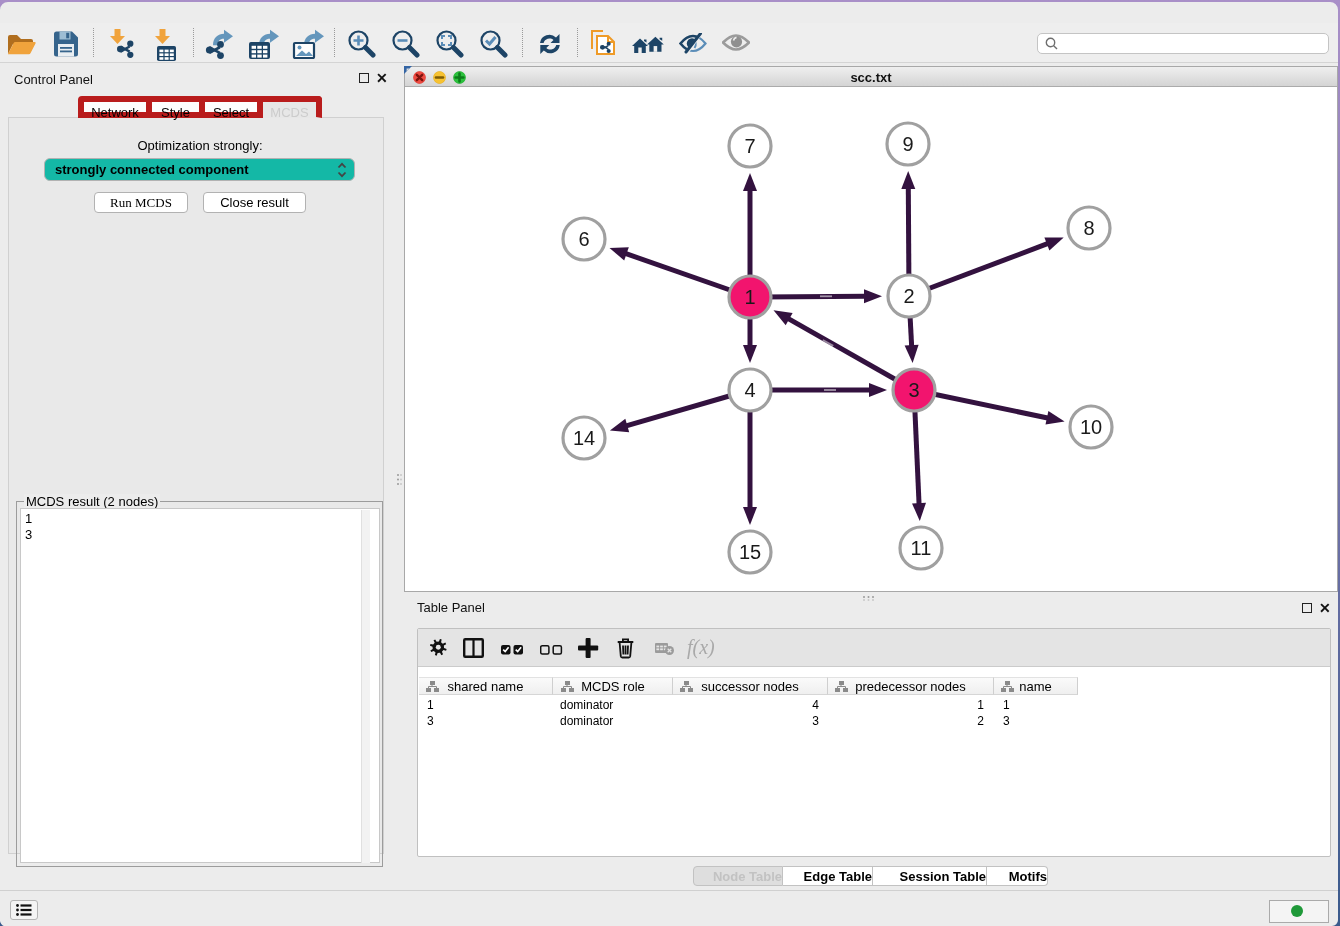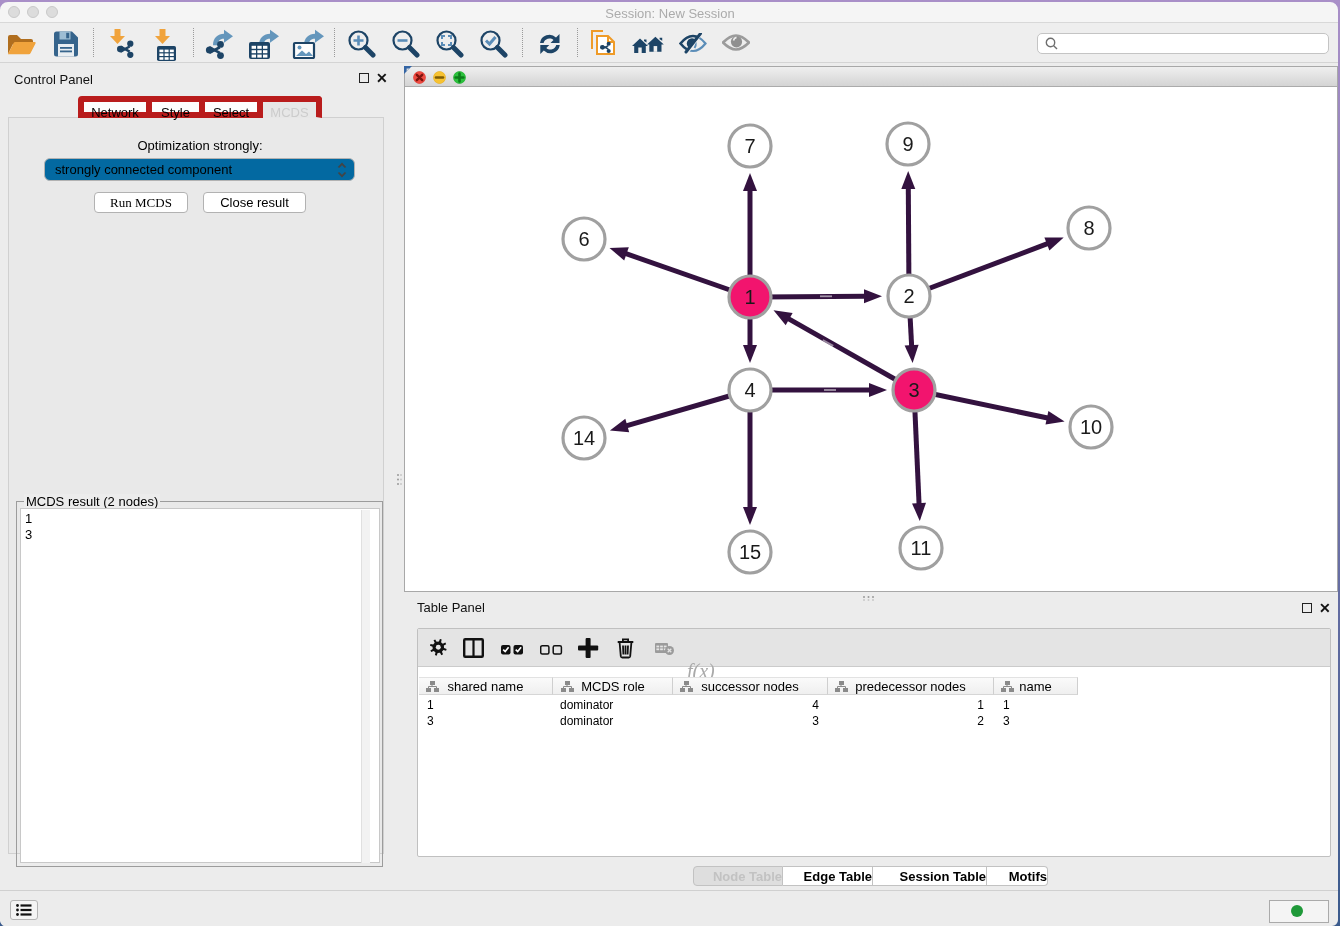--- a/index.html
+++ b/index.html
@@ -15,21 +15,21 @@
 
 #toolbar { position:absolute; left:0; top:23px; width:100%; height:40px; background:#eeeeee; border-bottom:1px solid #d4d4d4; }
 .tbsep { position:absolute; top:5px; height:29px; width:0; border-left:1px dotted #9a9a9a; }
 #searchbox { position:absolute; left:1037px; top:10px; width:292px; height:21px; background:#fff; border:1px solid #c4c4c4; border-radius:5px; }
 
 #cp-title { position:absolute; left:14px; top:72px; font-size:13px; color:#111; }
 .winbtn { position:absolute; font-size:13px; color:#111; }
 #cp-content { position:absolute; left:8px; top:117px; width:376px; height:737px; background:#e9e9e9; border:1px solid #d0d0d0; }
 .tab { position:absolute; top:96px; height:22px; background:#fdfdfd; border:6px solid #b91c1c; font-size:13px; text-align:center; line-height:21px; color:#000; }
 #opt-label { position:absolute; left:8px; top:138px; width:384px; text-align:center; font-size:13px; color:#000; }
-#combo { position:absolute; left:44px; top:158px; width:311px; height:23px; background:#0369a1; border:1px solid #b2b2b2; border-radius:6px; font-size:13px; line-height:21px; padding-left:10px; color:#000; }
+#combo { position:absolute; left:44px; top:158px; width:311px; height:23px; background:#14b8a6; border:1px solid #b2b2b2; border-radius:6px; font-size:13px; line-height:21px; padding-left:10px; color:#000;font-weight:bold; }
 .btn { position:absolute; top:192px; height:21px; background:#fff; border:1px solid #b2b2b2; border-radius:4px; font-size:13px; text-align:center; line-height:19px; color:#000; }
 #fieldset { position:absolute; left:16px; top:501px; width:367px; height:366px; border:1px solid #9c9c9c; }
 #fieldset-label { position:absolute; left:24px; top:494px; font-size:13px; background:#ececec; padding:0 2px; color:#000; }
 #resultbox { position:absolute; left:20px; top:508px; width:360px; height:355px; background:#fff; border:1px solid #c8c8c8; }
 #resultbox .sb { position:absolute; right:9px; top:1px; width:9px; height:353px; background:#f2f2f2; border-left:1px solid #e0e0e0; }
 
 #sccwin { position:absolute; left:404px; top:66px; width:934px; height:526px; background:#fff; border:1px solid #a8a8a8; }
 #scctitle { position:absolute; left:0; top:0; width:100%; height:20px; background:linear-gradient(#efefef,#d4d4d4); border-bottom:1px solid #ababab; }
 #scctitle .t { position:absolute; width:100%; text-align:center; top:3px; font-size:13px; color:#111; font-weight:bold; }
 .mac { position:absolute; top:3.5px; width:13px; height:13px; border-radius:50%; }
@@ -41,26 +41,20 @@
 .td { position:absolute; font-size:12px; color:#000; }
 .btab { position:absolute; top:274px; height:20px; border:1px solid #c2c2c2; background:#fff; font-size:13px; font-weight:bold; text-align:right; line-height:19px; color:#000; }
 
 #statusbar { position:absolute; left:0; top:890px; width:100%; height:36px; background:#ececec; border-top:1px solid #d0d0d0; }
 #listbtn { position:absolute; left:10px; top:9px; width:28px; height:20px; border:1px solid #b5b5b5; border-radius:3px; background:#f4f4f4; }
 #membtn { position:absolute; right:11px; top:9px; width:60px; height:23px; border:1px solid #aaa; background:#f4f4f4; font-size:13px; text-align:center; line-height:21px; color:#000; }
 </style>
 </head>
 <body>
 <div id="win">
-  <div id="titlebar">
-    <div class="tl" style="left:8px;"></div>
-    <div class="tl" style="left:27px;"></div>
-    <div class="tl" style="left:46px;"></div>
-    <div id="apptitle">Session: New Session</div>
-  </div>
   <div id="toolbar">
     <svg class="abs" style="left:7px;top:8px" width="29" height="26" viewBox="0 0 29 26">
         <path d="M1 23 V6 a2 2 0 0 1 2-2 h7 l4 4 h10 a2 2 0 0 1 2 2 v3 H6 Z" fill="#b06e1e"></path>
 <path d="M1 23 L6.5 12.2 a2 2 0 0 1 1.8-1.2 H27.6 a1 1 0 0 1 .9 1.4 L23.6 22 a2 2 0 0 1-1.8 1.2 H1 Z" fill="#f0a33c"></path>
       </svg>
 <svg class="abs" style="left:52px;top:7px" width="28" height="28" viewBox="0 0 28 28">
         <path d="M2 4 a2.5 2.5 0 0 1 2.5-2.5 H20 L26 7.5 V24 a2.5 2.5 0 0 1-2.5 2.5 H4.5 A2.5 2.5 0 0 1 2 24 Z" fill="#36648c"></path>
 <rect x="7.5" y="1.5" width="11" height="8" fill="#9dbdd4"></rect>
         <rect x="14.2" y="2.8" width="3" height="5.5" fill="#36648c"></rect>
 <rect x="6" y="14" width="16" height="12.5" fill="#e9eef2"></rect>
@@ -253,20 +247,21 @@
     <div style="position:absolute;left:4px;top:2px;font-size:13px;line-height:16px;color:#000;">1<br>3</div>
     <div class="sb"></div>
   </div>
 
   <div id="sccwin">
     <svg class="abs" style="left:-1px;top:-1px;z-index:5" width="8" height="8">
         <path d="M0 0 H8 L0 8 Z" fill="#3465a4"></path>
         <path d="M2.6 2.6 L5.4 2.6 L2.6 5.4 Z" fill="#dcdcdc"></path>
       </svg>
     <div id="scctitle">
+      <div class="t">scc.txt</div>
       <svg class="mac" style="left:8px" viewBox="0 0 13 13">
           <circle cx="6.5" cy="6.5" r="6.2" fill="#ef4b41" stroke="#d8423a" stroke-width="0.6"></circle>
           <path d="M3.8 3.8 L9.2 9.2 M9.2 3.8 L3.8 9.2" stroke="#7e130d" stroke-width="2.4" stroke-linecap="round"></path>
         </svg>
       <svg class="mac" style="left:28px" viewBox="0 0 13 13">
           <circle cx="6.5" cy="6.5" r="6.2" fill="#f7c231" stroke="#e0ac21" stroke-width="0.6"></circle>
           <path d="M3 6.5 L10 6.5" stroke="#7d5c05" stroke-width="2.6" stroke-linecap="round"></path>
         </svg>
       <svg class="mac" style="left:48px" viewBox="0 0 13 13">
           <circle cx="6.5" cy="6.5" r="6.2" fill="#2cc13d" stroke="#25ab34" stroke-width="0.6"></circle>
@@ -386,21 +381,21 @@
                 <rect x="5.1" y="3.6" width="2.8" height="1.8"></rect>
                 <rect x="8.8" y="3.6" width="2.8" height="1.8"></rect>
                 <rect x="1.4" y="6.4" width="2.8" height="1.8"></rect>
                 <rect x="5.1" y="6.4" width="2.8" height="1.8"></rect>
                 <rect x="8.8" y="6.4" width="2.8" height="1.8"></rect>
               </g>
 <circle cx="14.5" cy="8.5" r="4.5"></circle>
               <path d="M12.7 6.7 L16.3 10.3 M16.3 6.7 L12.7 10.3" stroke="#e4e4e4" stroke-width="1.3"></path>
             </g>
           </svg>
-<div class="abs" style="left:269px;top:7px;font-family:'Liberation Serif',serif;font-style:italic;font-size:20px;color:#a9a9a9;margin-top:24px;">f(x)</div>
+<div class="abs" style="left:269px;top:7px;font-family:'Liberation Serif',serif;font-style:italic;font-size:20px;color:#a9a9a9;">f(x)</div>
         </div>
       <div class="th" style="left:1px;width:134px;"><svg class="abs" style="left:7px;top:3px" width="13" height="11" viewBox="0 0 13 11">
             <g fill="#8a8a8a">
               <rect x="4" y="0" width="5" height="4"></rect>
               <rect x="0" y="7" width="5" height="4"></rect>
               <rect x="8" y="7" width="5" height="4"></rect>
               <path d="M6 4 v2 M2.5 7 v-1.5 h8 V7" stroke="#8a8a8a" stroke-width="1" fill="none"></path>
             </g>
           </svg>shared name</div>
 <div class="th" style="left:135px;width:119px;"><svg class="abs" style="left:7px;top:3px" width="13" height="11" viewBox="0 0 13 11">

